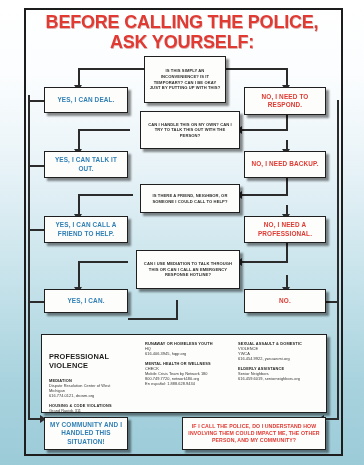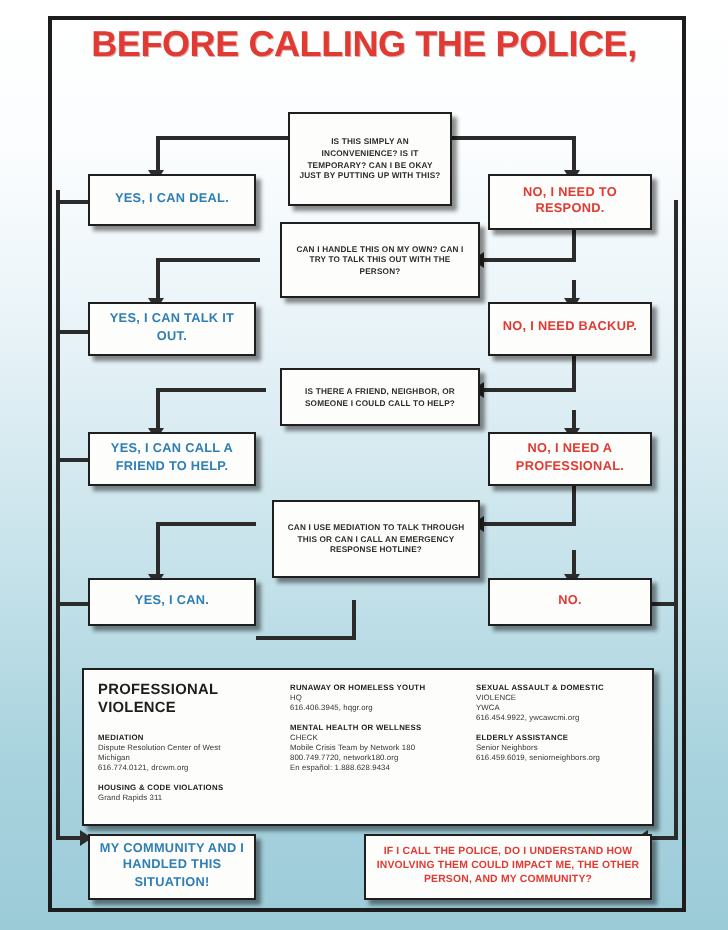--- a/index.html
+++ b/index.html
@@ -58,21 +58,21 @@
   
   #resources{
     position:absolute;left:41px;top:334px;width:286px;height:79px;
     background:#fdfdfb;border:1.6px solid #1f1f1f;
     box-shadow:2.5px 2.5px 2px rgba(0,0,0,.45);
     box-sizing:border-box;
     display:flex;
     padding:6px 7px 4px 7px;
   }
   .rcol{flex:0 0 auto;}
-  .rcol.c1{width:96px;}
+  .rcol.c1{width:96px;margin-top:12px;}
   .rcol.c2{width:93px;}
   .rcol.c3{width:90px;}
   .rhead{
     font-size:7.4px;line-height:8.6px;font-weight:bold;color:#1d1d1d;
     letter-spacing:.15px;margin-bottom:6px;
   }
   .rgroup{margin-bottom:5px;}
   .rtitle{font-size:3.9px;line-height:5px;font-weight:bold;color:#1d1d1d;letter-spacing:.15px;}
   .rline{font-size:3.9px;line-height:5px;color:#333;letter-spacing:.05px;}
 
@@ -80,20 +80,21 @@
 </style>
 </head>
 <body>
 
 <div id="poster">
 
   <div id="frame"></div>
 
   <div class="title">
     <span>BEFORE CALLING THE POLICE,</span>
+    <span class="l2">ASK YOURSELF:</span>
   </div>
 
   <div class="ln lnh" style="left:78px;top:68px;width:66px;"></div>
   <div class="ln lnv" style="left:78px;top:68px;height:19px;"></div>
   <div class="arw arw-d" style="left:74px;top:85px;"></div>
 
   <div class="ln lnh" style="left:226px;top:68px;width:62px;"></div>
   <div class="ln lnv" style="left:286px;top:68px;height:19px;"></div>
   <div class="arw arw-d" style="left:282px;top:85px;"></div>
 

